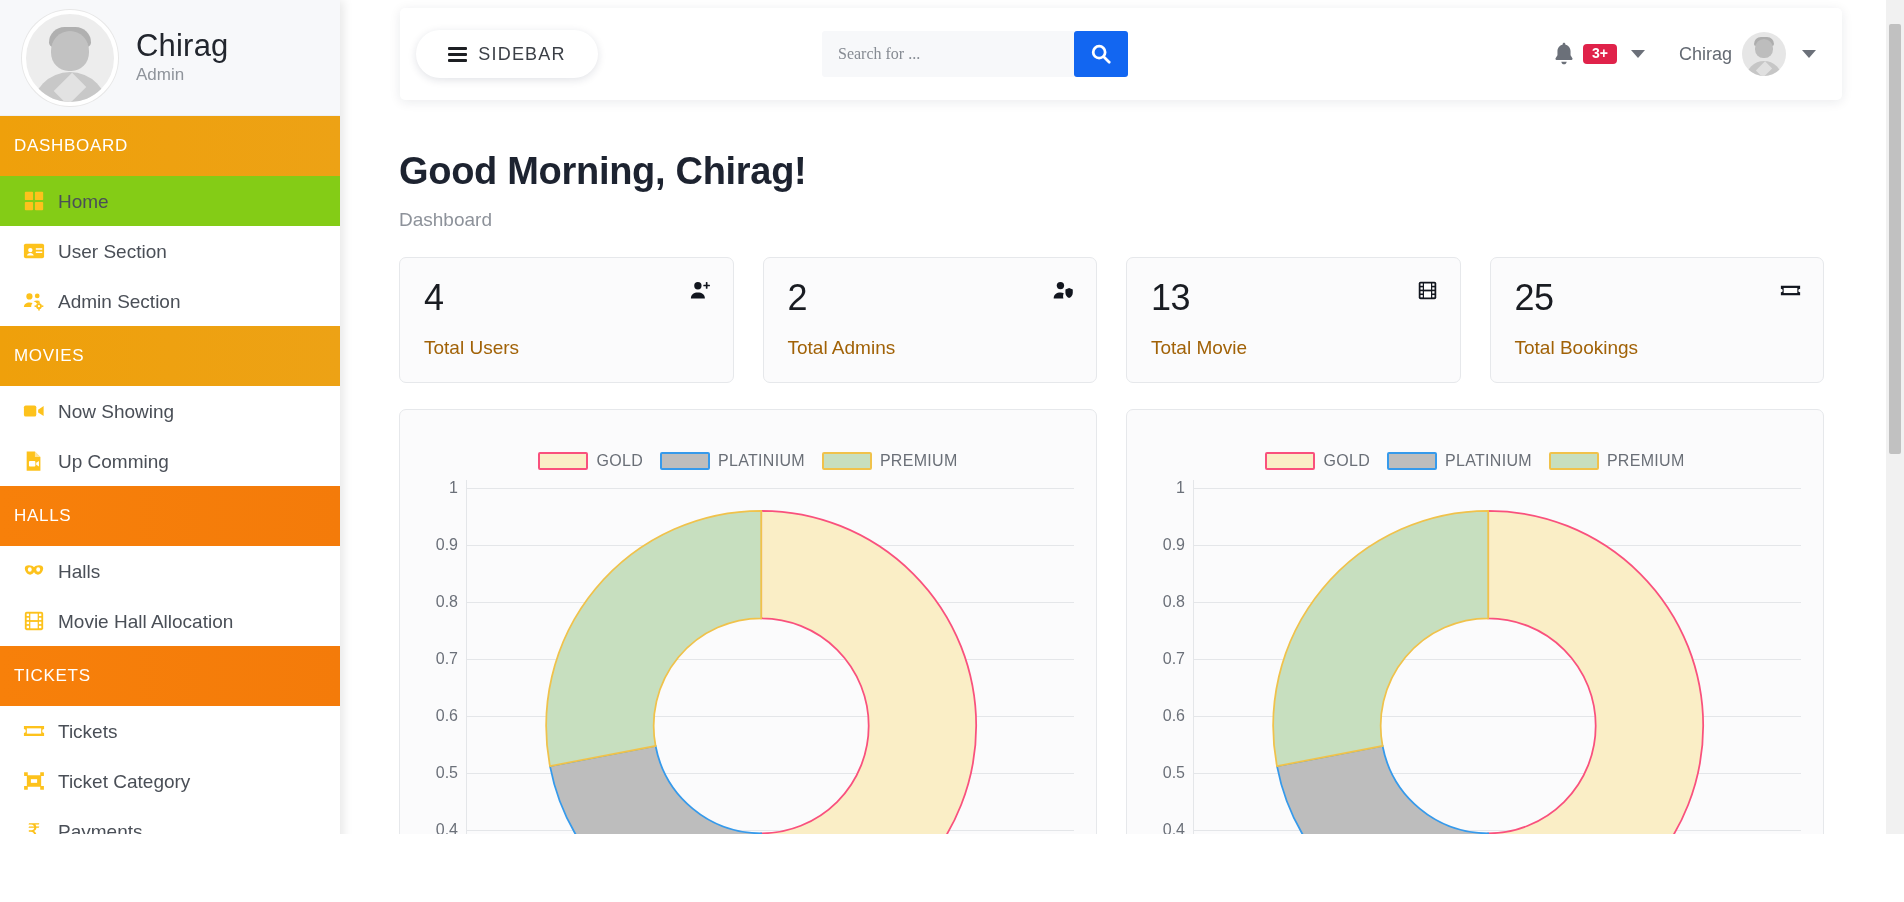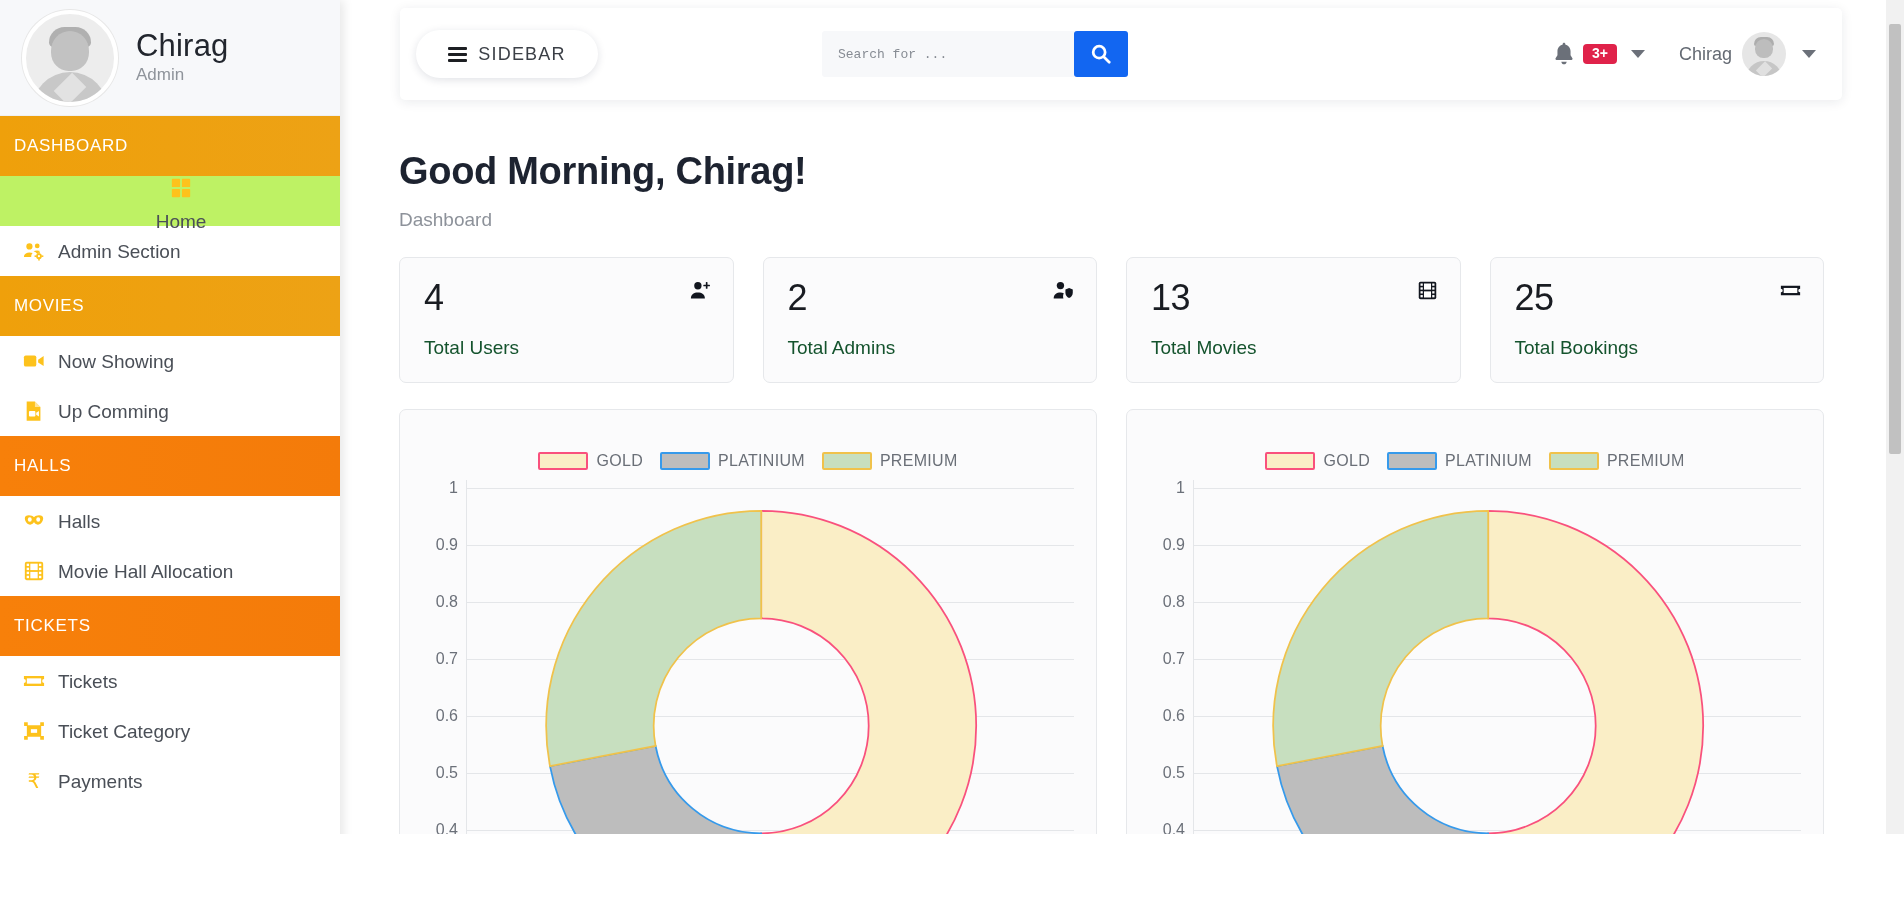--- a/index.html
+++ b/index.html
@@ -71,21 +71,21 @@
   .side-section.amber { background: linear-gradient(90deg,#efa00b 0%,#eda215 100%); }
   .side-section.orange { background: linear-gradient(90deg,#f7800a 0%,#f47b0a 100%); }
 
   .side-item {
     height: 50px; display: flex; align-items: center;
     padding-left: 22px; gap: 12px;
     font-size: 19px; color: #4a4f57;
     background: #ffffff;
     cursor: pointer;
   }
-  .side-item.active { background: #bef264; flex-direction: column; }
+  .side-item.active { background: #84cc16; }
   .side-item .ico {
     width: 24px; height: 24px; flex: 0 0 auto;
     display: flex; align-items: center; justify-content: center;
     color: #fdc21c;
   }
   .side-item .ico svg { display: block; }
   .side-item .lbl { line-height: 1; }
 
   
   #navbar {
@@ -110,22 +110,22 @@
   }
   .burger { display: inline-flex; flex-direction: column; gap: 3px; }
   .burger i { display: block; width: 19px; height: 3px; background: #1d1f23; border-radius: 1px; }
 
   .search-wrap { margin-left: 224px; display: flex; align-items: center; height: 46px; }
   .search-input {
     width: 252px; height: 46px;
     background: #f7f8fa;
     border: none; outline: none;
     padding: 0 16px;
-    font-size: 13px; color: #0f766e;
-    font-family: Liberation Mono, monospace;
+    font-size: 16px; color: #0f766e;
+    font-family: Liberation Serif, serif;
     border-radius: 3px 0 0 3px;
   }
   .search-input::placeholder { color: #868b93; }
   .search-btn {
     width: 54px; height: 46px;
     background: #1266f1; border: none; cursor: pointer;
     border-radius: 3px;
     display: flex; align-items: center; justify-content: center;
   }
   .search-btn svg { display: block; }
@@ -164,21 +164,21 @@
   .stats-row { display: flex; gap: 29px; margin-top: 26px; }
   .stat-card {
     flex: 1 1 0; height: 126px;
     background: #fbfbfc;
     border: 1px solid #e6e8eb;
     border-radius: 7px;
     padding: 22px 24px 0 24px;
     position: relative;
   }
   .stat-num { font-size: 36px; color: #191c22; line-height: 1; letter-spacing: -.5px; }
-  .stat-lbl { font-size: 19px; color: #14532d; margin-top: 21px; }
+  .stat-lbl { font-size: 19px; color: #a16207; margin-top: 21px; }
   .stat-ico { position: absolute; right: 22px; top: 22px; color: #12161f; }
   .stat-ico svg { display: block; }
 
   .charts-row { display: flex; gap: 29px; margin-top: 26px; }
   .chart-card {
     flex: 1 1 0; height: 520px;
     background: #fbfbfc;
     border: 1px solid #e6e8eb;
     border-radius: 7px;
     padding: 24px 22px 0 22px;
@@ -233,20 +233,32 @@
               <rect x="13" y="2" width="9" height="9" rx="1"></rect>
               <rect x="2" y="13" width="9" height="9" rx="1"></rect>
               <rect x="13" y="13" width="9" height="9" rx="1"></rect>
             </svg>
           </span>
           <span class="lbl">Home</span>
         </div>
         <div class="side-item">
           <span class="ico">
             <svg width="22" height="22" viewBox="0 0 24 24" fill="currentColor">
+              <rect x="1" y="4" width="22" height="16" rx="2"></rect>
+              <circle cx="8" cy="11" r="2.4" fill="#fff"></circle>
+              <path d="M4.3 17c.4-1.7 1.9-2.7 3.7-2.7S11.3 15.3 11.7 17z" fill="#fff"></path>
+              <rect x="14" y="9" width="7" height="1.6" fill="#fff"></rect>
+              <rect x="14" y="12.6" width="7" height="1.6" fill="#fff"></rect>
+            </svg>
+          </span>
+          <span class="lbl">User Section</span>
+        </div>
+        <div class="side-item">
+          <span class="ico">
+            <svg width="22" height="22" viewBox="0 0 24 24" fill="currentColor">
               <circle cx="7" cy="7" r="3.4"></circle>
               <path d="M1 18.5c0-3.2 2.7-5 6-5 1.3 0 2.5.3 3.5.8-1 1-1.6 2.4-1.6 4.2z"></path>
               <circle cx="15.5" cy="6.5" r="2.6"></circle>
               <path d="M11.5 12.4c1-.7 2.4-1 3.9-1 1.2 0 2.3.2 3.2.6-1.4.7-2.4 2-2.7 3.5-1.3-1.5-2.7-2.6-4.4-3.1z"></path>
               <circle cx="17.4" cy="17.6" r="3.1"></circle>
               <circle cx="17.4" cy="17.6" r="1.2" fill="#fff"></circle>
               <rect x="16.6" y="12.8" width="1.7" height="2.2"></rect>
               <rect x="16.6" y="20.2" width="1.7" height="2.2"></rect>
               <rect x="12.6" y="16.8" width="2.2" height="1.7"></rect>
               <rect x="20" y="16.8" width="2.2" height="1.7"></rect>
@@ -403,21 +415,21 @@
           <span class="stat-ico">
             <svg width="21" height="21" viewBox="0 0 24 24" fill="#12161f">
               <circle cx="8.5" cy="6.4" r="4.2"></circle>
               <path d="M.8 21c0-4.3 3.5-6.6 7.7-6.6 1.4 0 2.7.3 3.8.7-.5 1-.8 2.2-.8 3.5 0 .9.1 1.7.4 2.4z"></path>
               <path d="M18.4 9.2l4.2 1.7v3.6c0 2.7-1.8 5.1-4.2 6-2.4-.9-4.2-3.3-4.2-6v-3.6z"></path>
             </svg>
           </span>
         </div>
         <div class="stat-card">
           <div class="stat-num">13</div>
-          <div class="stat-lbl">Total Movies</div>
+          <div class="stat-lbl">Total Movie</div>
           <span class="stat-ico">
             <svg width="21" height="21" viewBox="0 0 24 24" fill="#12161f">
               <rect x="2" y="2" width="20" height="20" rx="2"></rect>
               <rect x="4" y="4" width="2.6" height="2.6" fill="#fff"></rect>
               <rect x="4" y="8.4" width="2.6" height="2.6" fill="#fff"></rect>
               <rect x="4" y="12.8" width="2.6" height="2.6" fill="#fff"></rect>
               <rect x="4" y="17.2" width="2.6" height="2.6" fill="#fff"></rect>
               <rect x="17.4" y="4" width="2.6" height="2.6" fill="#fff"></rect>
               <rect x="17.4" y="8.4" width="2.6" height="2.6" fill="#fff"></rect>
               <rect x="17.4" y="12.8" width="2.6" height="2.6" fill="#fff"></rect>

